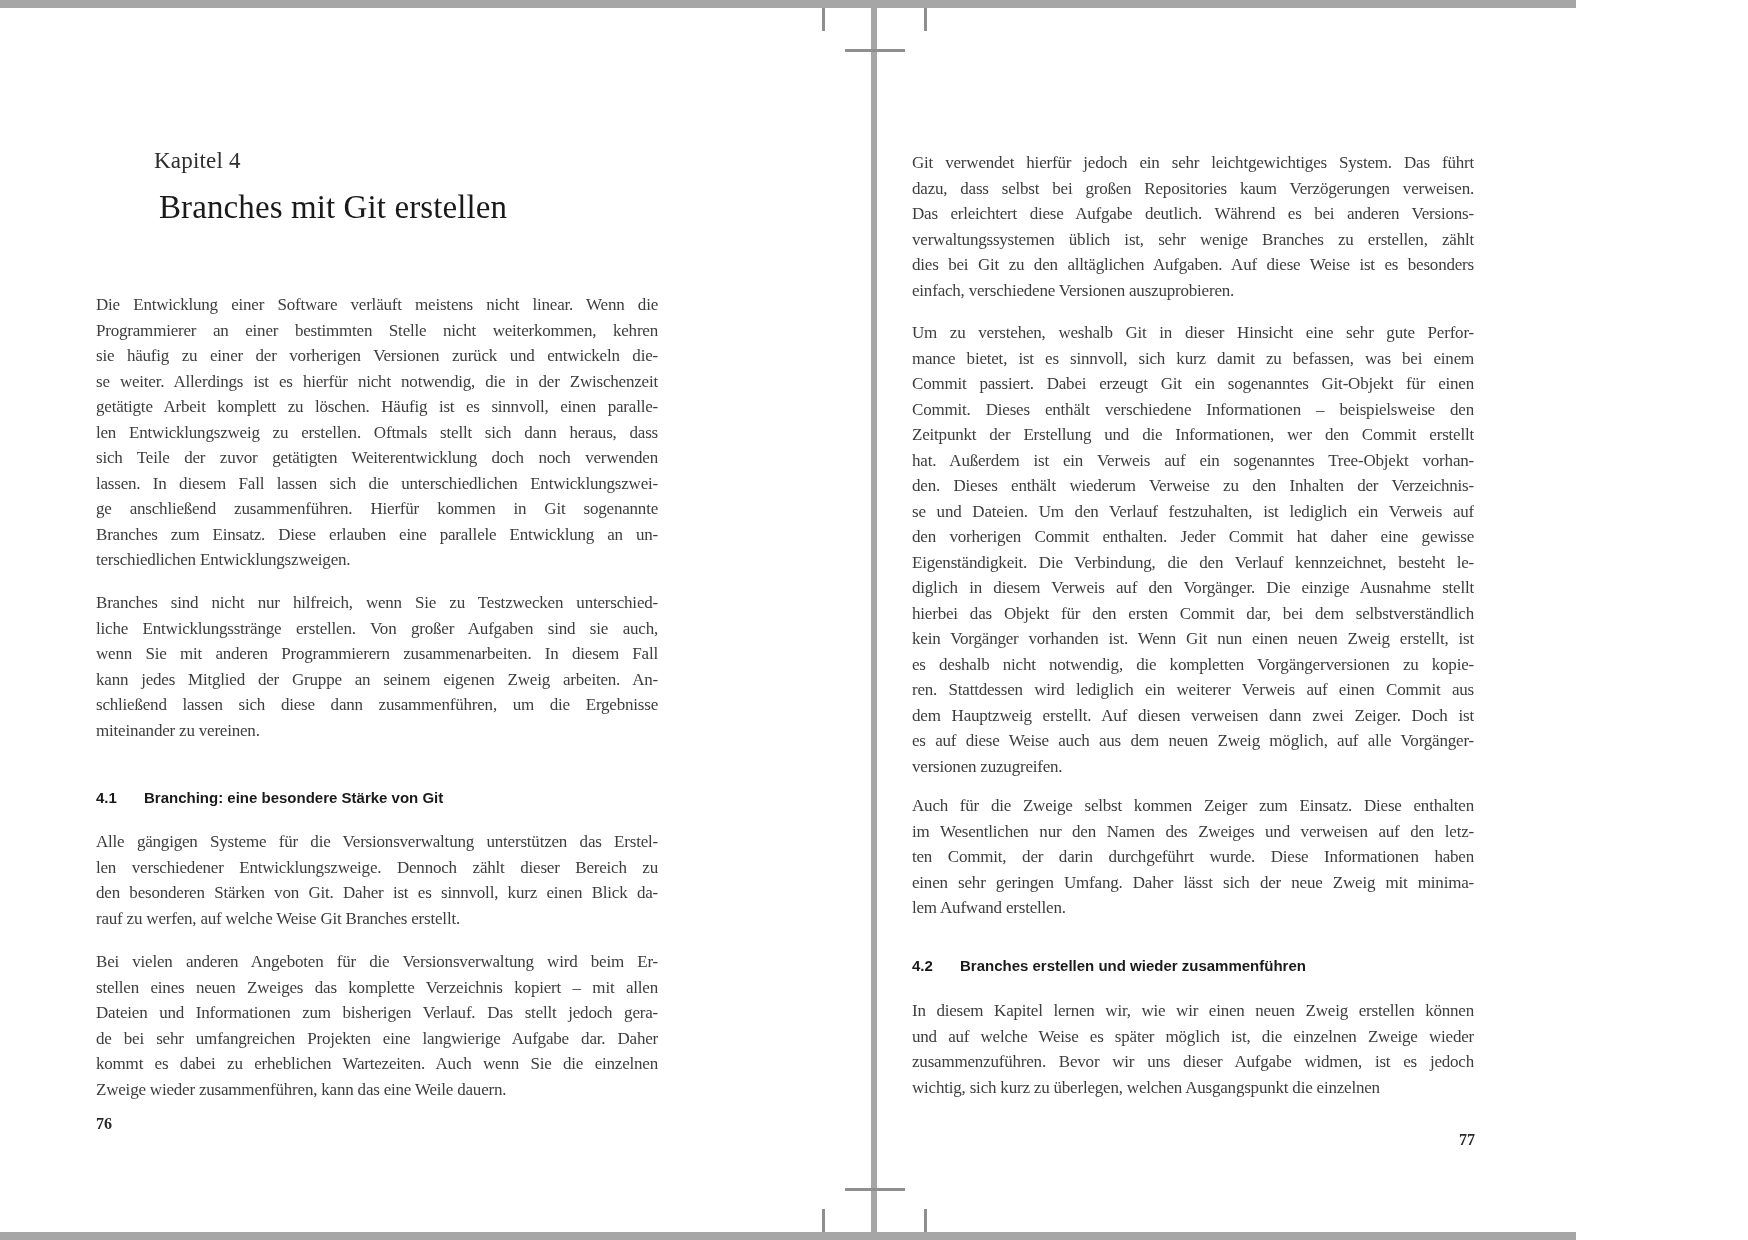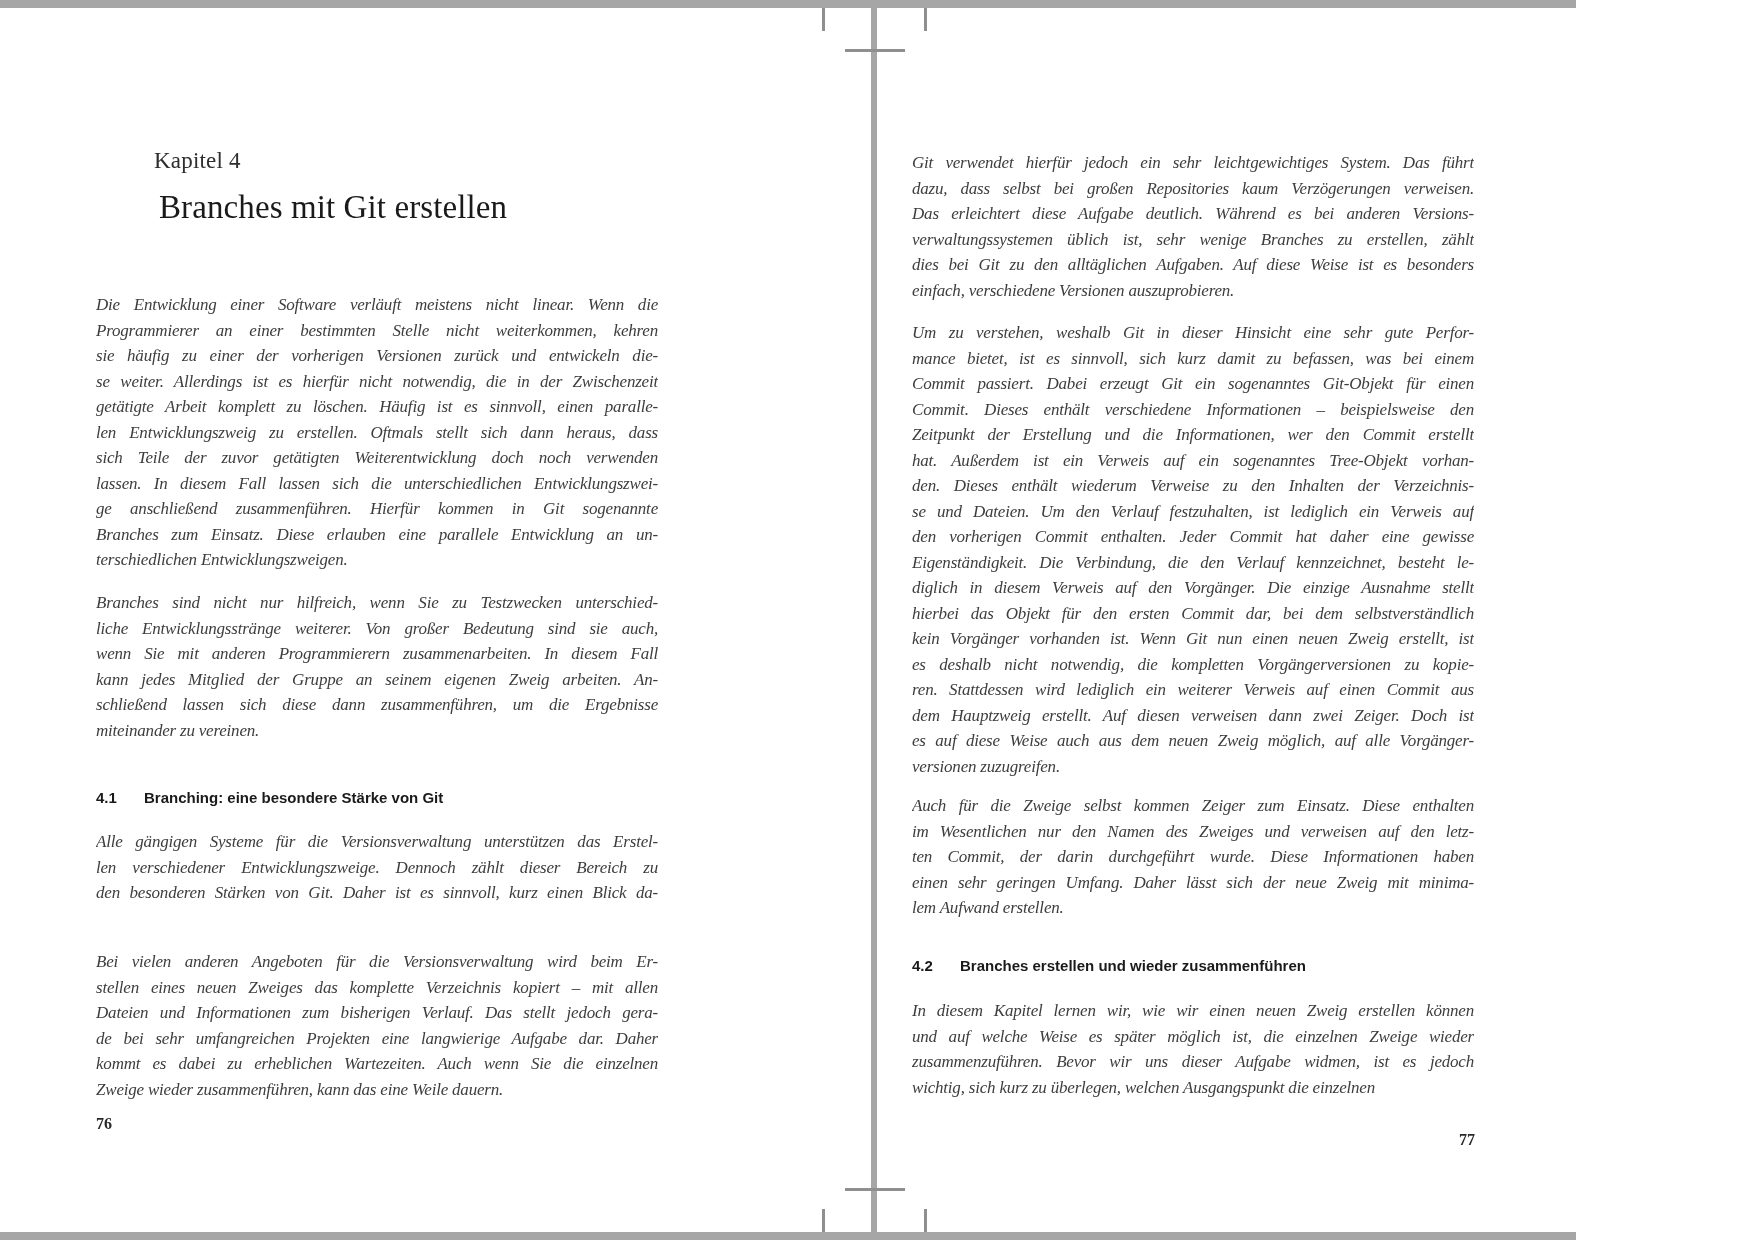--- a/index.html
+++ b/index.html
@@ -33,21 +33,21 @@
   }
   .chapter-title{
     left:153px;top:183px;margin:6px;font-size:33px;line-height:36px;
     font-weight:normal;color:var(--heading-text,#1a1a1a);letter-spacing:.1px;
   }
   
   .para{width:562px;color:var(--body-text,#3d3d3d);
     font-size:17px;line-height:25.5px;letter-spacing:-0.2px;}
   .para .line{
     height:25.5px;overflow:hidden;white-space:normal;
-    text-align:justify;text-align-last:justify;font-style:italic;
+    text-align:justify;text-align-last:justify;
   }
   .para .line-last{text-align-last:left;}
   
   .sans{font-family:"Liberation Sans","DejaVu Sans",sans-serif;}
   .section-heading{
     margin:0;font-size:15px;line-height:24px;font-weight:bold;
     color:var(--heading-text,#1a1a1a);width:562px;white-space:nowrap;
   }
   .sec-num{display:inline-block;min-width:48px;}
   .page-number{font-size:16px;line-height:22px;font-weight:bold;color:#2a2a2a;font-family:Liberation Serif, serif;}
@@ -84,35 +84,36 @@
         <div class="line">len Entwicklungszweig zu erstellen. Oftmals stellt sich dann heraus, dass</div>
         <div class="line">sich Teile der zuvor getätigten Weiterentwicklung doch noch verwenden</div>
         <div class="line">lassen. In diesem Fall lassen sich die unterschiedlichen Entwicklungszwei-</div>
         <div class="line">ge anschließend zusammenführen. Hierfür kommen in Git sogenannte</div>
         <div class="line">Branches zum Einsatz. Diese erlauben eine parallele Entwicklung an un-</div>
         <div class="line line-last">terschiedlichen Entwicklungszweigen.</div>
       </div>
 
     <div class="abs para" style="left:96px;top:590px">
         <div class="line">Branches sind nicht nur hilfreich, wenn Sie zu Testzwecken unterschied-</div>
-        <div class="line">liche Entwicklungsstränge weiterer. Von großer Bedeutung sind sie auch,</div>
+        <div class="line">liche Entwicklungsstränge erstellen. Von großer Aufgaben sind sie auch,</div>
         <div class="line">wenn Sie mit anderen Programmierern zusammenarbeiten. In diesem Fall</div>
         <div class="line">kann jedes Mitglied der Gruppe an seinem eigenen Zweig arbeiten. An-</div>
         <div class="line">schließend lassen sich diese dann zusammenführen, um die Ergebnisse</div>
         <div class="line line-last">miteinander zu vereinen.</div>
       </div>
 
     <h2 class="abs section-heading sans" style="left:96px;top:786px">
       <span class="sec-num">4.1</span><span>Branching: eine besondere Stärke von Git</span>
     </h2>
 
     <div class="abs para" style="left:96px;top:829px">
         <div class="line">Alle gängigen Systeme für die Versionsverwaltung unterstützen das Erstel-</div>
         <div class="line">len verschiedener Entwicklungszweige. Dennoch zählt dieser Bereich zu</div>
         <div class="line">den besonderen Stärken von Git. Daher ist es sinnvoll, kurz einen Blick da-</div>
+        <div class="line line-last">rauf zu werfen, auf welche Weise Git Branches erstellt.</div>
       </div>
 
     <div class="abs para" style="left:96px;top:949px">
         <div class="line">Bei vielen anderen Angeboten für die Versionsverwaltung wird beim Er-</div>
         <div class="line">stellen eines neuen Zweiges das komplette Verzeichnis kopiert – mit allen</div>
         <div class="line">Dateien und Informationen zum bisherigen Verlauf. Das stellt jedoch gera-</div>
         <div class="line">de bei sehr umfangreichen Projekten eine langwierige Aufgabe dar. Daher</div>
         <div class="line">kommt es dabei zu erheblichen Wartezeiten. Auch wenn Sie die einzelnen</div>
         <div class="line line-last">Zweige wieder zusammenführen, kann das eine Weile dauern.</div>
       </div>

